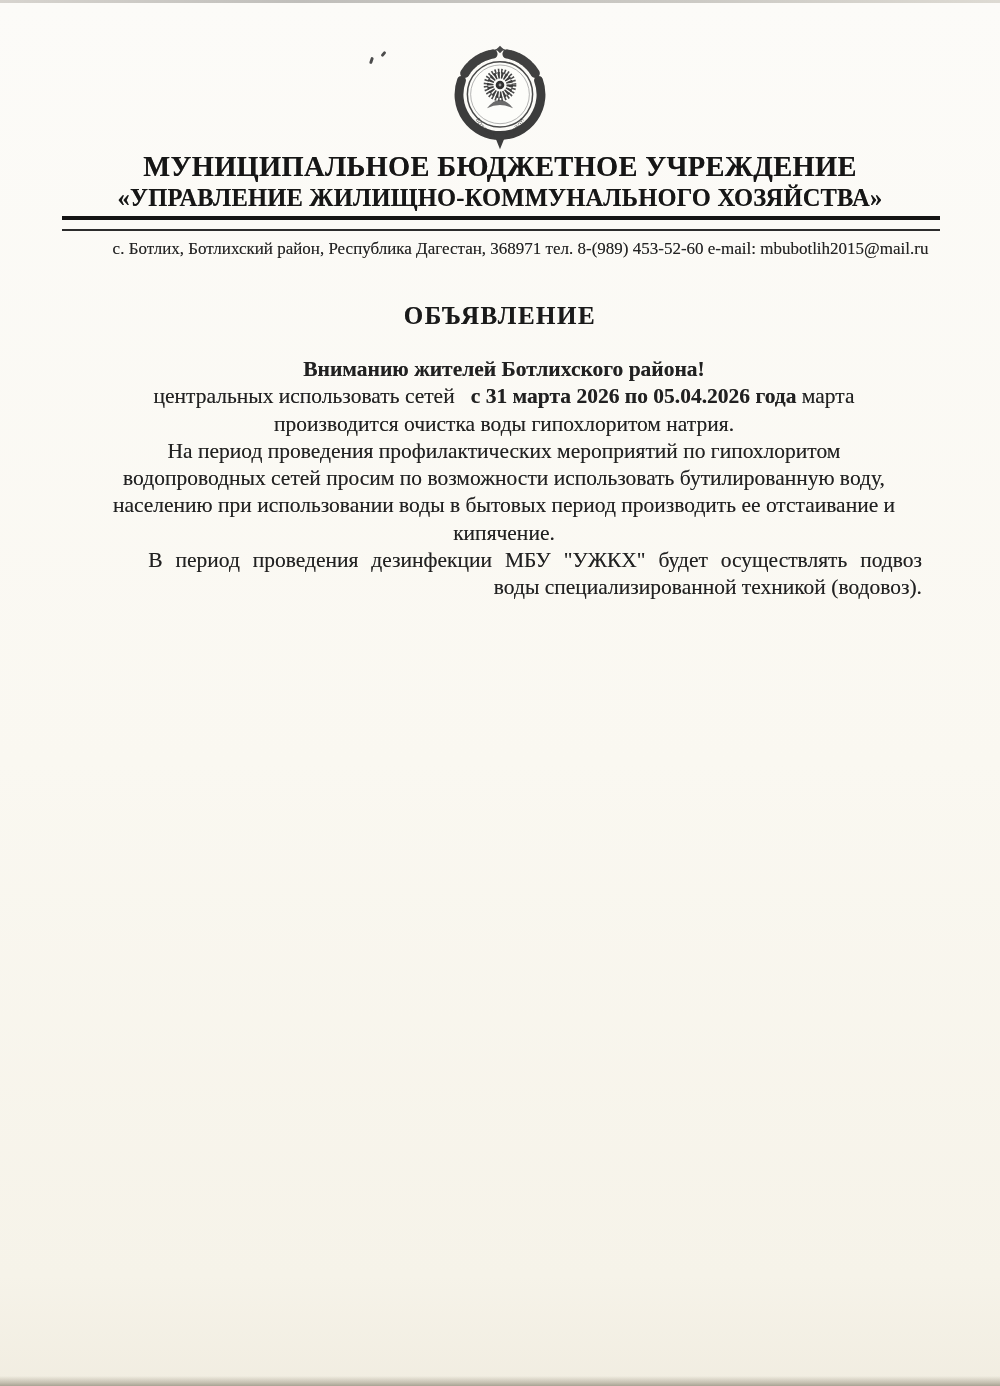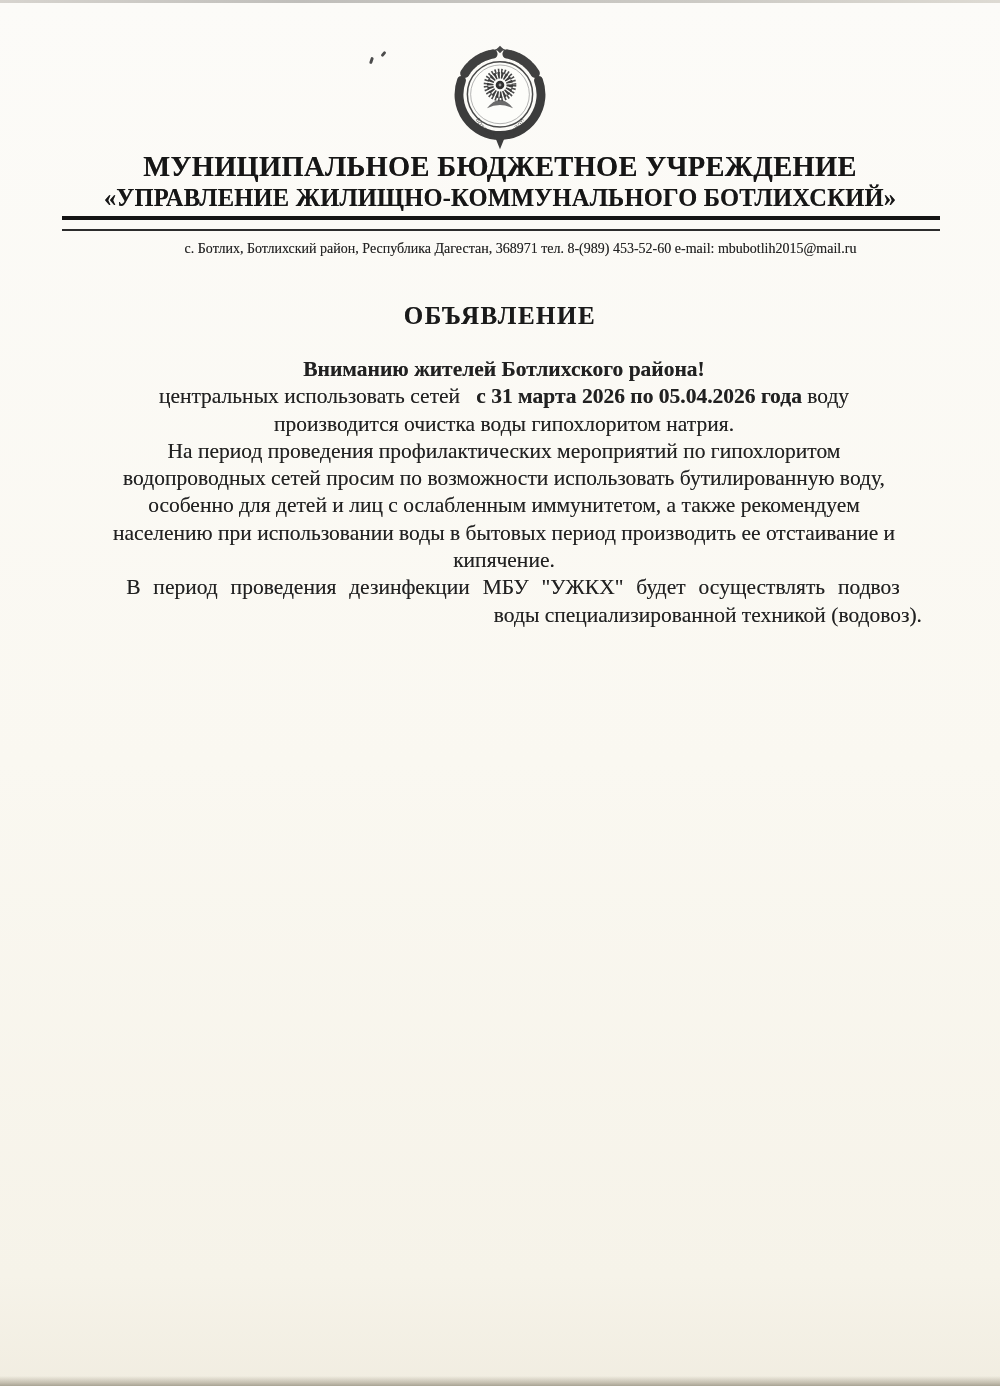--- a/index.html
+++ b/index.html
@@ -32,37 +32,37 @@
   .hline{font-weight:bold;color:#161616;text-shadow:0 0 .5px rgba(30,30,30,.6);}
   .h1{font-size:29px;line-height:34px;letter-spacing:.3px;}
   .h2{font-size:28.5px;line-height:34px;letter-spacing:.3px;}
   .h3{font-size:24.5px;line-height:28px;letter-spacing:.2px;}
   .rule{
     height:9px;margin:4px 60px 0 62px;
     border-top:4px solid #141414;
     border-bottom:2px solid #2c2c2c;
   }
   .address{
-    font-size:14px;line-height:22px;margin-top:7px;color:#242424;
+    font-size:17px;line-height:22px;margin-top:7px;color:#242424;
     text-shadow:0 0 .4px rgba(40,40,40,.5);
     padding-left:41px;
   }
   .title{
     margin-top:42px;font-size:25px;font-weight:bold;letter-spacing:1.5px;color:#1a1a1a;
     text-shadow:0 0 .5px rgba(30,30,30,.6);
   }
   .body-block{
     margin:26px 78px 0 86px;
     font-size:21.5px;line-height:27.3px;color:#212121;
     text-shadow:0 0 .4px rgba(45,45,45,.5);
   }
   .bline{white-space:pre-wrap;}
   .bline .b{font-weight:bold;}
   .salut{font-weight:bold;}
-  .justify-line{text-align:center;text-indent:18px;word-spacing:7.5px;}
+  .justify-line{text-align:right;text-indent:18px;word-spacing:7.5px;}
   .left-line{text-align:right;}
 </style>
 </head>
 <body>
 
 <div class="page">
   <div class="scan-edge-top"></div>
   <div class="speck speck1"></div>
   <div class="speck speck2"></div>
 
@@ -97,37 +97,36 @@
         </defs>
         <text font-family="Liberation Sans, sans-serif" font-size="5.4" letter-spacing="0.7" fill="#3a3a3a">
           <textPath href="#ringTextPath" startOffset="50%" text-anchor="middle">БОТЛИХСКИЙ РАЙОН</textPath>
         </text>
 
         <path d="M53 96 L67 96 L64 103 L60 113 L56 103 Z" fill="#3d3d3d"></path>
       </svg>
     </div>
 
     <div class="hline h2">МУНИЦИПАЛЬНОЕ БЮДЖЕТНОЕ УЧРЕЖДЕНИЕ</div>
-    <div class="hline h3">«УПРАВЛЕНИЕ ЖИЛИЩНО-КОММУНАЛЬНОГО БОТЛИХСКИЙ»</div>
+    <div class="hline h3">«УПРАВЛЕНИЕ ЖИЛИЩНО-КОММУНАЛЬНОГО ХОЗЯЙСТВА»</div>
 
     <div class="rule"></div>
 
     <div class="address">с. Ботлих, Ботлихский район, Республика Дагестан, 368971 тел. 8-(989) 453-52-60 e-mail: mbubotlih2015@mail.ru</div>
 
     <div class="title">ОБЪЯВЛЕНИЕ</div>
 
     <div class="body-block">
       <div class="bline salut">Вниманию жителей Ботлихского района!</div>
 
-      <div class="bline"><span>центральных использовать сетей   </span><span class="b">с 31 марта 2026 по 05.04.2026 года</span><span> воду</span></div>
+      <div class="bline"><span>центральных использовать сетей   </span><span class="b">с 31 марта 2026 по 05.04.2026 года</span><span> марта</span></div>
       <div class="bline">производится очистка воды гипохлоритом натрия.</div>
 
       <div class="bline">На период проведения профилактических мероприятий по гипохлоритом</div>
       <div class="bline">водопроводных сетей просим по возможности использовать бутилированную воду,</div>
-      <div class="bline">особенно для детей и лиц с ослабленным иммунитетом, а также рекомендуем</div>
       <div class="bline">населению при использовании воды в бытовых период производить ее отстаивание и</div>
       <div class="bline">кипячение.</div>
 
       <div class="bline justify-line">В период проведения дезинфекции МБУ "УЖКХ" будет осуществлять подвоз</div>
       <div class="bline left-line">воды специализированной техникой (водовоз).</div>
     </div>
 
   </div>
 
   <div class="scan-edge-bottom"></div>

